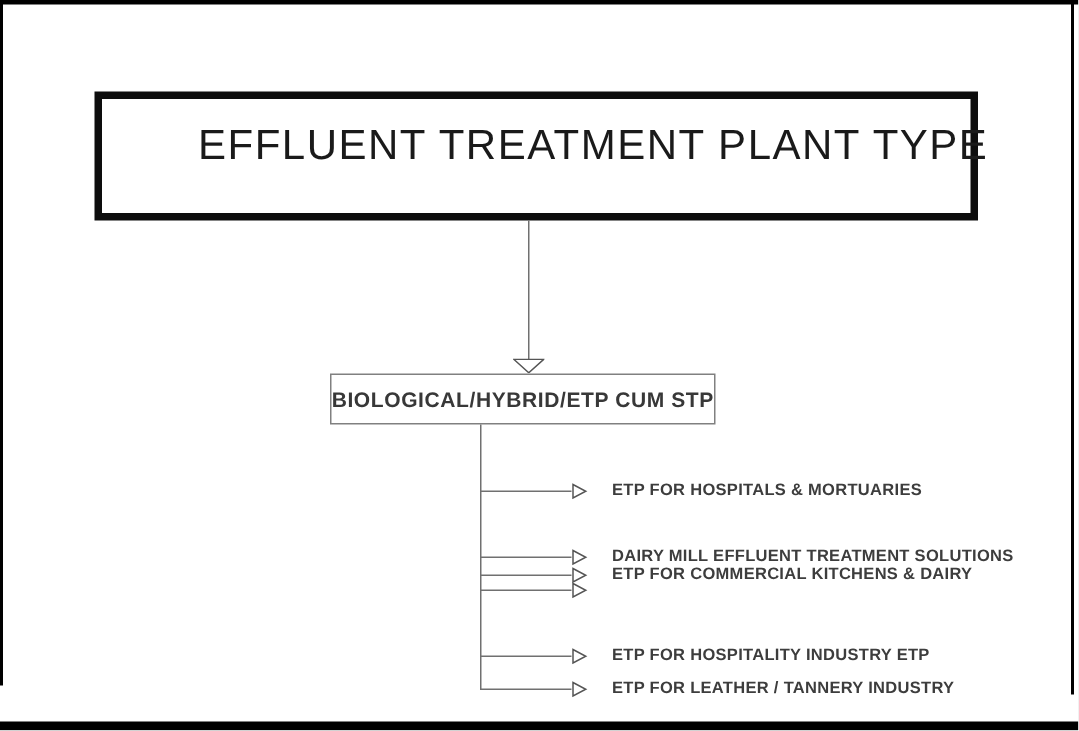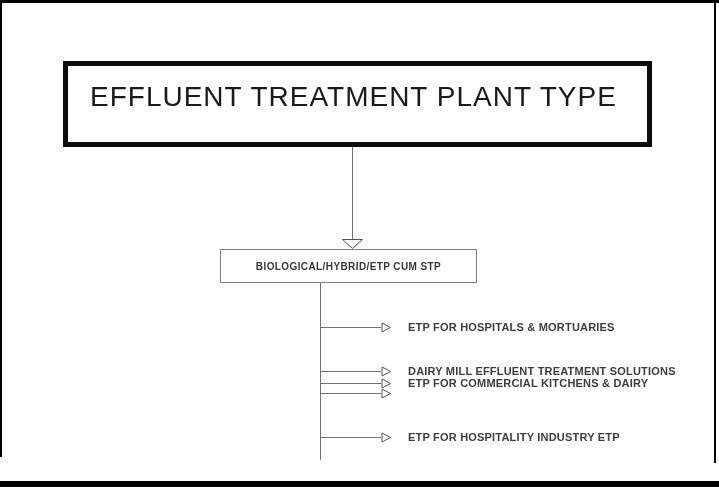--- a/index.html
+++ b/index.html
@@ -28,20 +28,21 @@
     background: #ffffff;
   }
   .title-box .title-text {
     display: block;
     padding: 15px 0 0 22px;
     font-size: 28px;
     font-weight: 400;
     letter-spacing: 1px;
     color: #1a1a1a;
     white-space: nowrap;
+    margin-left: 42px;
   }
 
   
   .connector-line {
     position: absolute;
     left: 352px; top: 147px;
     width: 1px; height: 93px;
     background: #707070;
   }
   .arrowhead-down {
@@ -56,21 +57,21 @@
     left: 220px; top: 249px;
     width: 257px; height: 34px;
     border: 1px solid #808080;
     box-sizing: border-box;
     background: #ffffff;
     display: flex;
     align-items: center;
     justify-content: center;
   }
   .root-node .root-text {
-    font-size: 10px;
+    font-size: 14px;
     font-weight: 600;
     letter-spacing: 0.4px;
     color: #383838;
     white-space: nowrap;
   }
 
   
   .trunk-line {
     position: absolute;
     left: 320px; top: 283px;
@@ -173,14 +174,21 @@
 
 
   <div class="branch b5">
     <div class="branch-line"></div>
     <svg class="branch-arrow" viewBox="0 0 11 11">
         <path d="M1,1 L9.5,5.5 L1,10 Z" fill="#ffffff" stroke="#555555" stroke-width="1"></path>
       </svg>
     <span class="branch-label">ETP FOR HOSPITALITY INDUSTRY ETP</span>
   </div>
 
+  <div class="branch b6">
+    <div class="branch-line"></div>
+    <svg class="branch-arrow" viewBox="0 0 11 11">
+        <path d="M1,1 L9.5,5.5 L1,10 Z" fill="#ffffff" stroke="#555555" stroke-width="1"></path>
+      </svg>
+    <span class="branch-label">ETP FOR LEATHER / TANNERY INDUSTRY</span>
+  </div>
 
 </div>
 
 </body></html>

